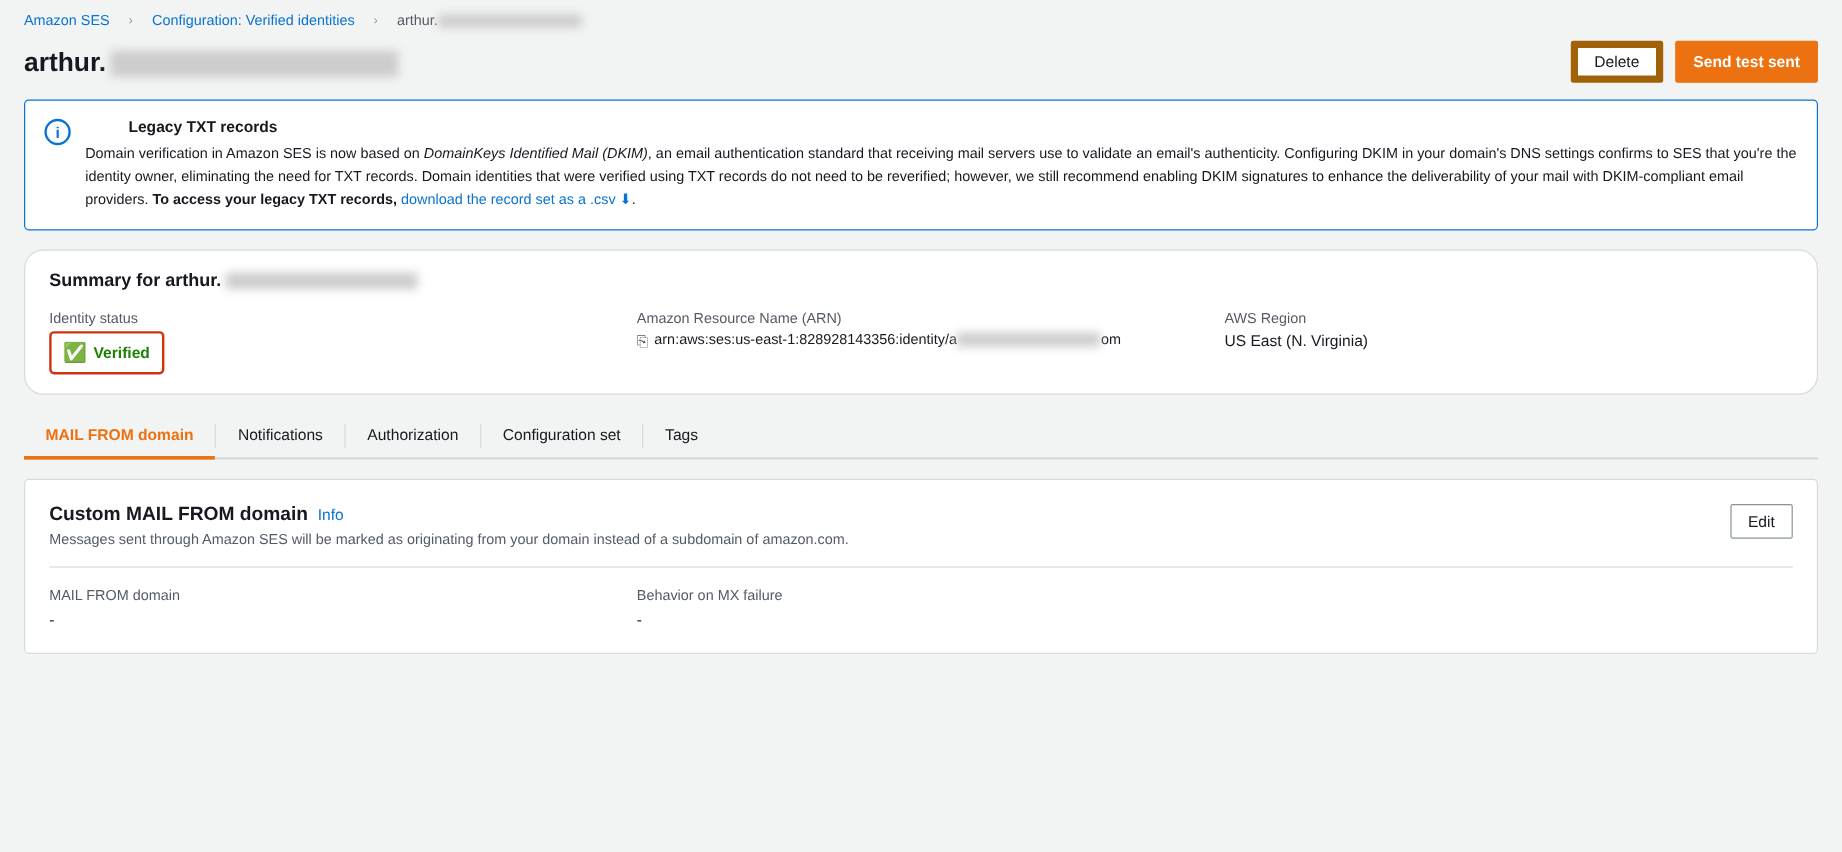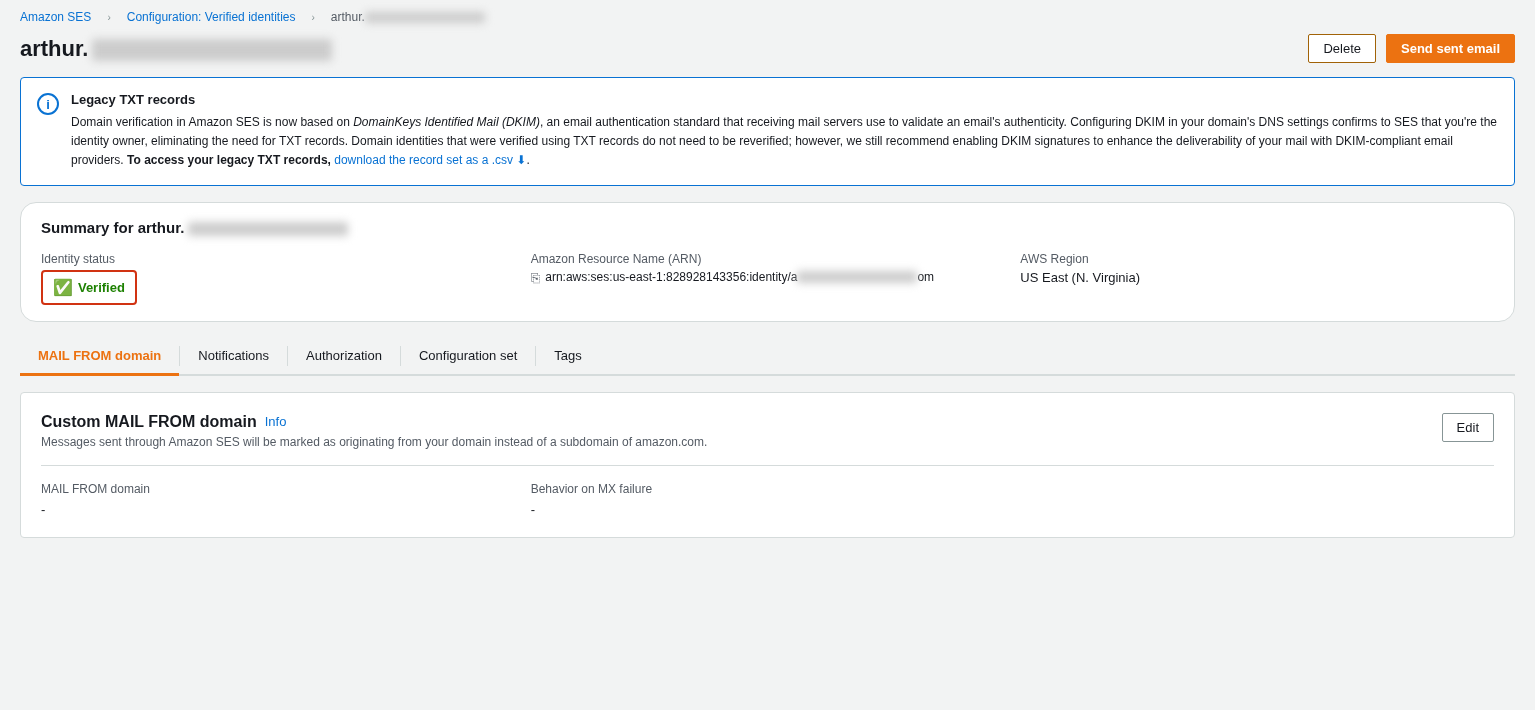--- a/index.html
+++ b/index.html
@@ -21,21 +21,21 @@
     .page-title { font-size: 22px; font-weight: 700; color: #16191f; }
     .page-title-blurred {
       display: inline-block;
       background: #ccc; color: transparent;
       border-radius: 2px; min-width: 240px; height: 22px;
       vertical-align: middle; margin-left: 4px;
       filter: blur(4px);
     }
     .header-actions { display: flex; gap: 10px; }
     .btn-delete {
-      padding: 4px 14px; background: #fff; border: 1px solid #a16207;
+      padding: 4px 14px; background: #fff; border: 6px solid #a16207;
       border-radius: 2px; cursor: pointer; font-size: 13px; color: #16191f;
     }
     .btn-send-test {
       padding: 6px 14px; background: #ec7211; border: 1px solid #ec7211;
       border-radius: 2px; cursor: pointer; font-size: 13px; color: #fff; font-weight: 600;
     }
 
     .info-banner {
       margin: 0 20px 16px;
       border: 1px solid #0972d3;
@@ -43,21 +43,21 @@
       background: #fff;
       padding: 14px 16px;
       display: flex; gap: 12px;
     }
     .info-icon {
       width: 22px; height: 22px; min-width: 22px;
       border: 2px solid #0972d3; border-radius: 50%;
       display: flex; align-items: center; justify-content: center;
       color: #0972d3; font-weight: 700; font-size: 13px; margin-top: 1px;
     }
-    .info-banner-content h4 { font-weight: 700; font-size: 13px; margin-bottom: 6px; }
+    .info-banner-content h4 { font-weight: 700; font-size: 13px; margin-bottom: 6px; margin-left: 36px; }
     .info-banner-content p { font-size: 12px; line-height: 1.6; color: #16191f; }
     .info-banner-content a { color: #0972d3; text-decoration: none; }
 
     .summary-card {
       margin: 0 20px 16px;
       background: #fff;
       border: 1px solid #d5dbdb;
       border-radius: 16px;
       padding: 16px 20px;
     }
@@ -155,21 +155,21 @@
   <span class="breadcrumb-sep">›</span>
   <span>arthur.<span style="display:inline-block;background:#ccc;min-width:120px;height:11px;vertical-align:middle;border-radius:2px;filter:blur(4px);"></span></span>
 </div>
 
 <div class="page-header">
   <div class="page-title">
     arthur.<span class="page-title-blurred"> </span>
   </div>
   <div class="header-actions">
     <button class="btn-delete">Delete</button>
-    <button class="btn-send-test">Send sent email</button>
+    <button class="btn-send-test">Send test sent</button>
   </div>
 </div>
 
 <div class="info-banner">
   <div class="info-icon">i</div>
   <div class="info-banner-content">
     <h4>Legacy TXT records</h4>
     <p>
       Domain verification in Amazon SES is now based on <em>DomainKeys Identified Mail (DKIM)</em>, an email authentication standard that receiving mail servers use to validate an email's authenticity. Configuring DKIM in your domain's DNS settings confirms to SES that you're the identity owner, eliminating the need for TXT records. Domain identities that were verified using TXT records do not need to be reverified; however, we still recommend enabling DKIM signatures to enhance the deliverability of your mail with DKIM-compliant email providers. <strong>To access your legacy TXT records,</strong> <a href="#">download the record set as a .csv ⬇</a>.
     </p>

